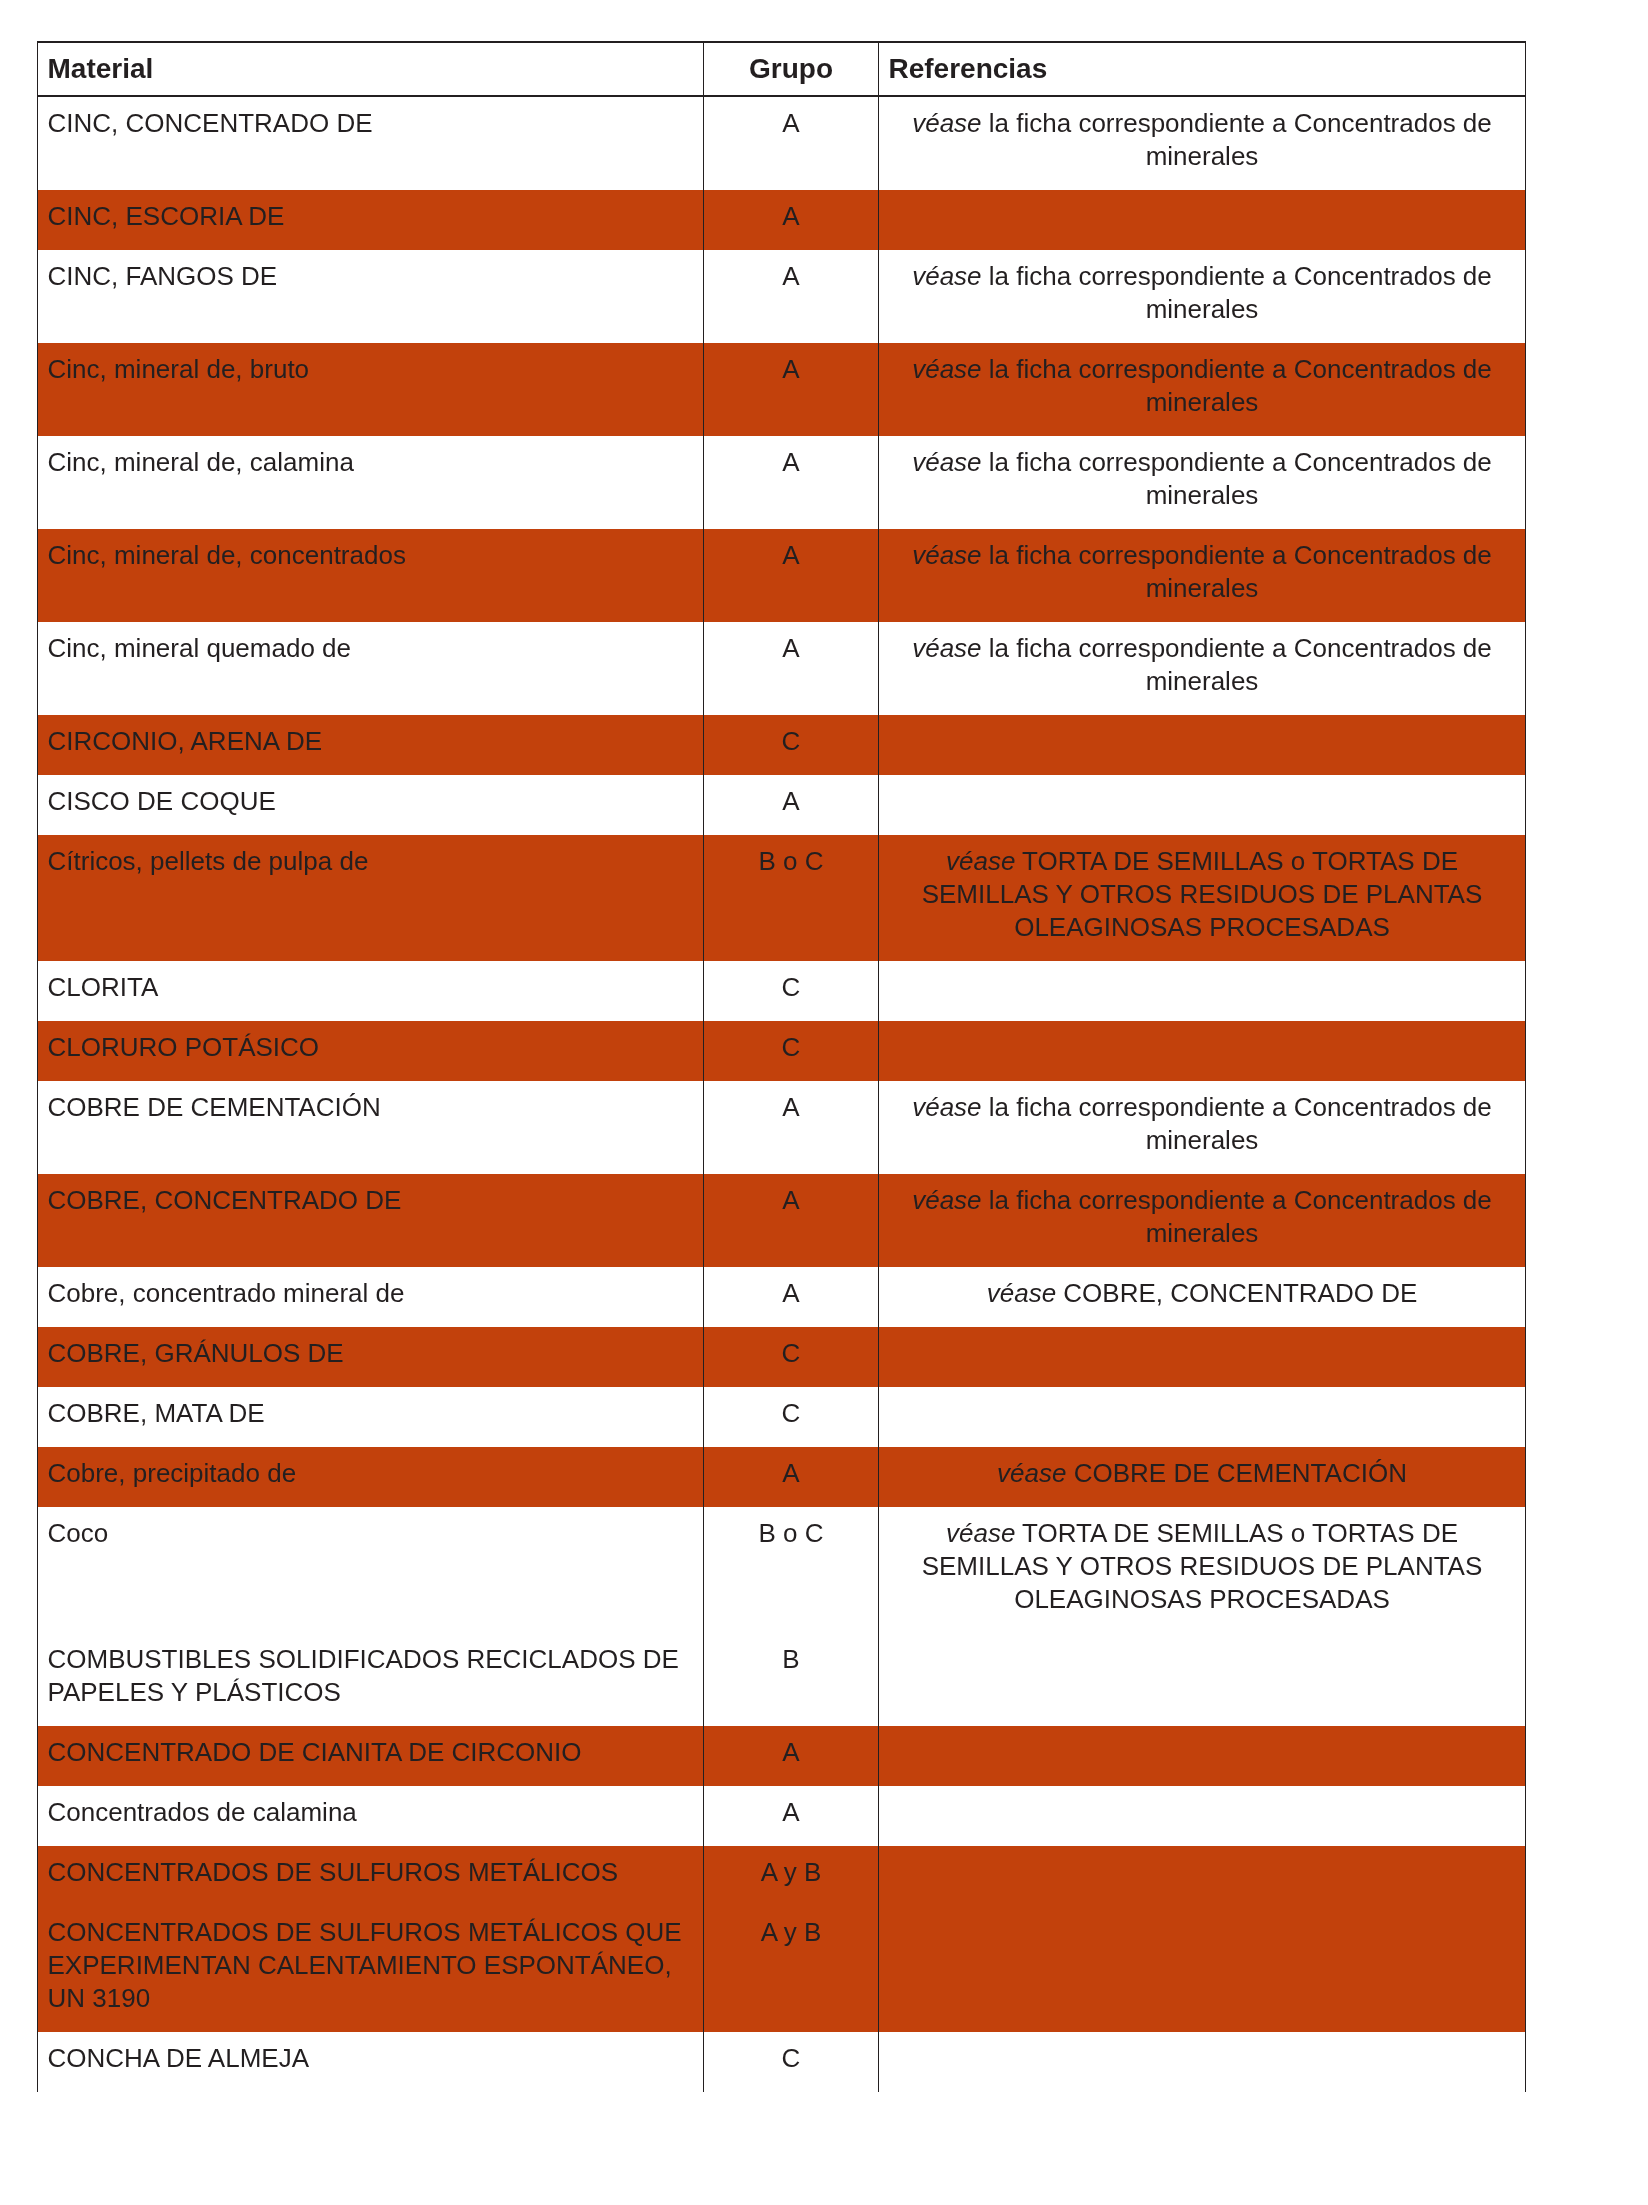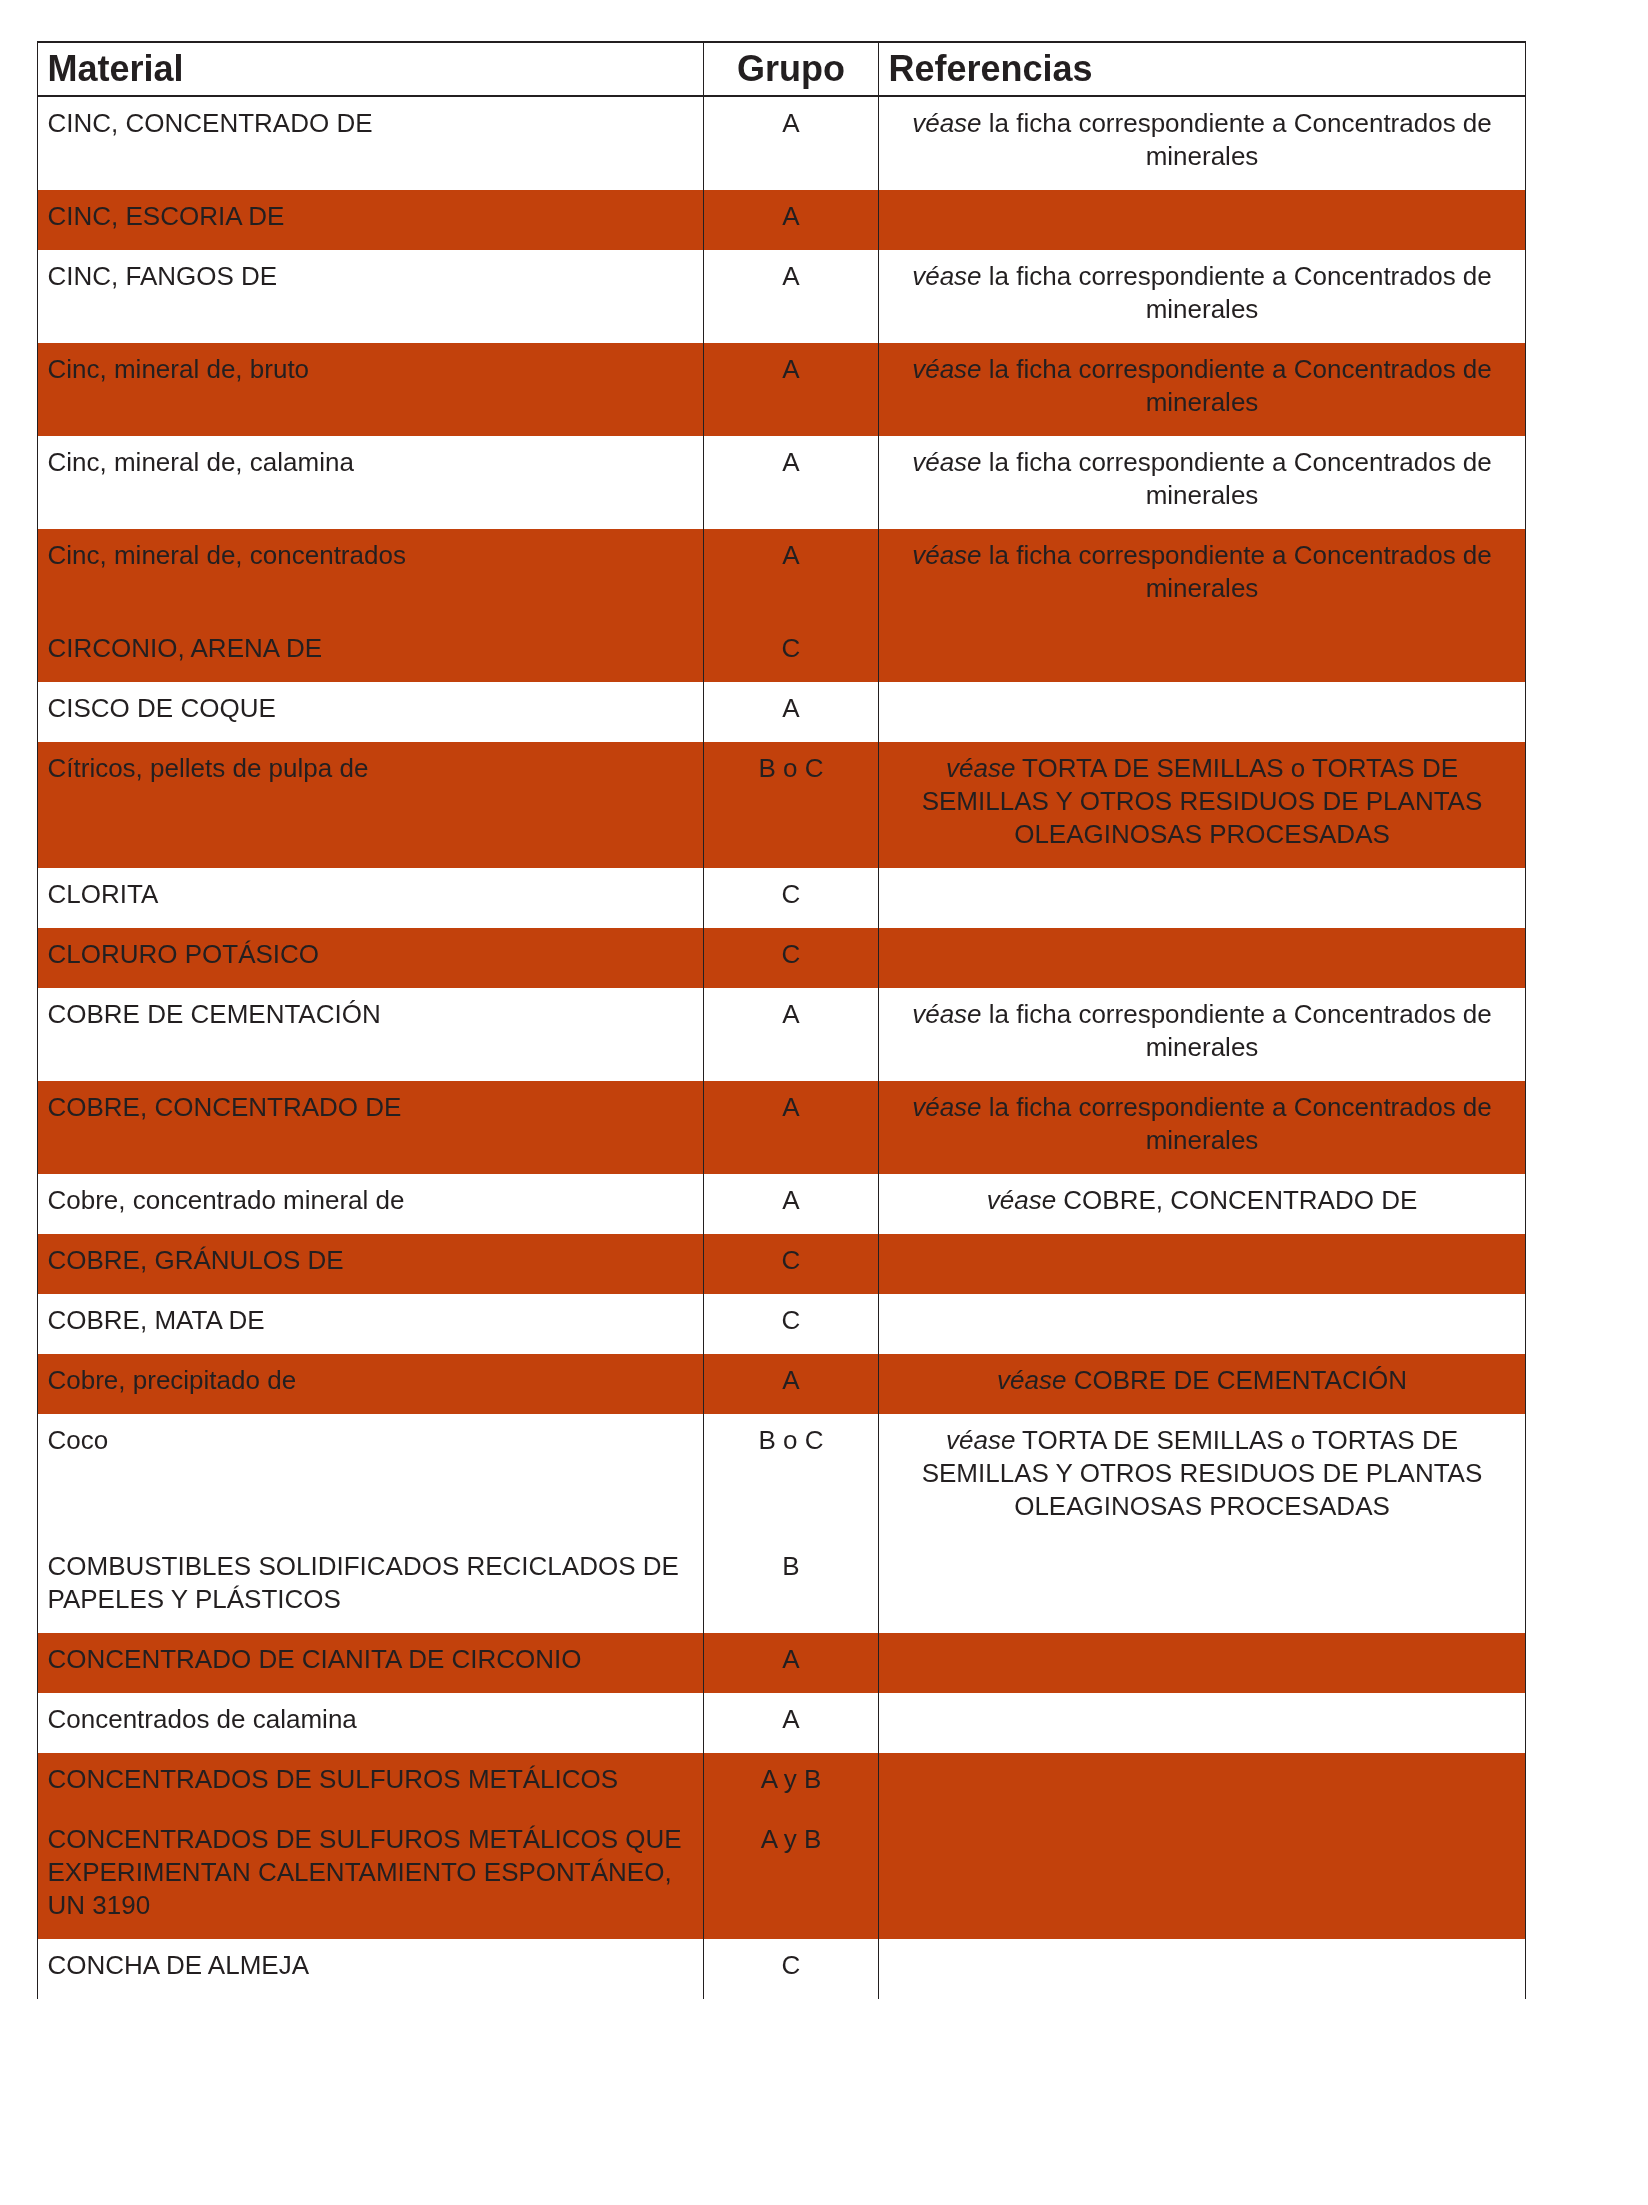--- a/index.html
+++ b/index.html
@@ -1,21 +1,21 @@
 <!DOCTYPE html>
 <html style="font-size:12.7px"><head>
 <meta charset="utf-8">
 <style>
   html, body { margin:0; padding:0; background:#ffffff; }
   body { width:1648px; height:2205px; position:relative; font-family:"Liberation Sans", sans-serif; color:#231f20; }
   .tbl { position:absolute; left:37px; top:41px; width:1488px; border-collapse:collapse; table-layout:fixed; }
   .tbl col.c1 { width:666px; }
   .tbl col.c2 { width:175px; }
   .tbl col.c3 { width:647px; }
-  .tbl th { font-weight:bold; font-size:36px; height:52px; padding:0 9.5px; border-top:2.4px solid #231f20; border-bottom:2.4px solid #231f20; vertical-align:middle; }
+  .tbl th { font-weight:bold; font-size:28px; height:52px; padding:0 9.5px; border-top:2.4px solid #231f20; border-bottom:2.4px solid #231f20; vertical-align:middle; }
   .tbl th.mat { text-align:left; border-left:1.6px solid #231f20; border-right:1.6px solid #231f20; }
   .tbl th.grp { border-right:1.6px solid #231f20; }
   .tbl th.ref { text-align:left; border-right:1.6px solid #231f20; }
   .tbl td { font-size:26px; line-height:33px; vertical-align:top; padding:9.5px 9.5px 17.5px 9.5px; border-left:1.6px solid #231f20; border-right:1.6px solid #231f20; }
   .tbl td.grp, .tbl td.ref { text-align:center; }
   .tbl tr.shade td { background:#c2410c; }
   .tbl td .it { font-style:italic; }
 </style>
 </head>
 <body>
@@ -54,20 +54,25 @@
         <td class="grp">A</td>
         <td class="ref"><span class="it">véase</span><span> la ficha correspondiente a Concentrados de minerales</span></td>
       </tr>
       <tr>
         <td class="mat">Cinc, mineral de, calamina</td>
         <td class="grp">A</td>
         <td class="ref"><span class="it">véase</span><span> la ficha correspondiente a Concentrados de minerales</span></td>
       </tr>
       <tr class="shade">
         <td class="mat">Cinc, mineral de, concentrados</td>
+        <td class="grp">A</td>
+        <td class="ref"><span class="it">véase</span><span> la ficha correspondiente a Concentrados de minerales</span></td>
+      </tr>
+      <tr>
+        <td class="mat">Cinc, mineral quemado de</td>
         <td class="grp">A</td>
         <td class="ref"><span class="it">véase</span><span> la ficha correspondiente a Concentrados de minerales</span></td>
       </tr>
       <tr class="shade">
         <td class="mat">CIRCONIO, ARENA DE</td>
         <td class="grp">C</td>
         <td class="ref"><span class="it"></span><span></span></td>
       </tr>
       <tr>
         <td class="mat">CISCO DE COQUE</td>

